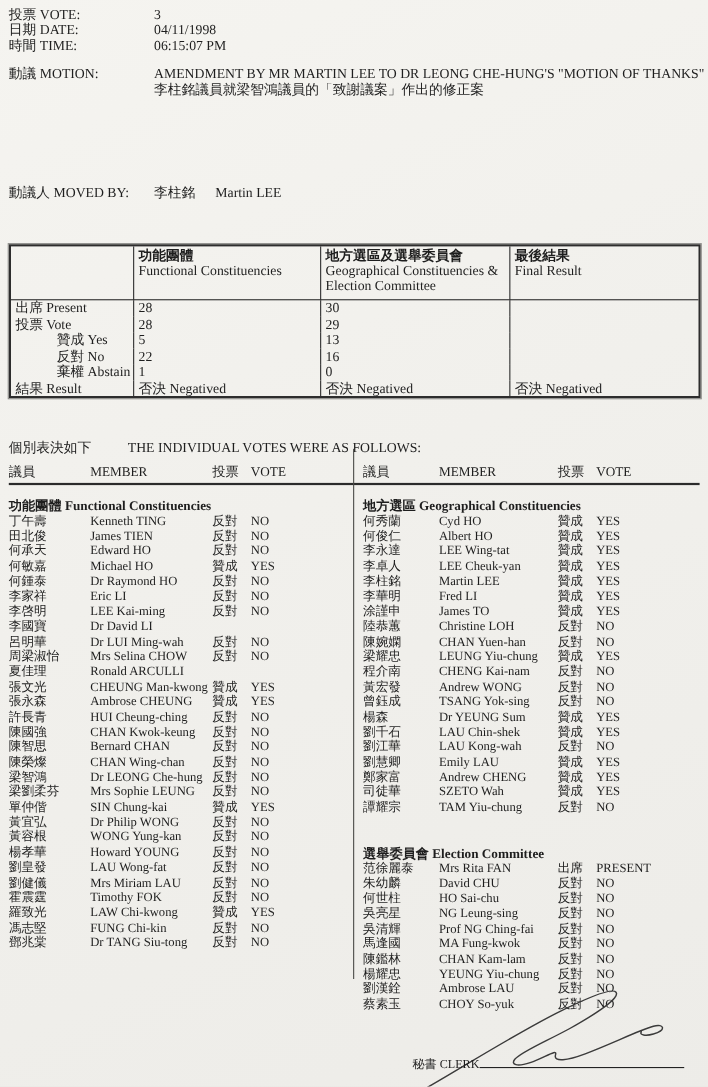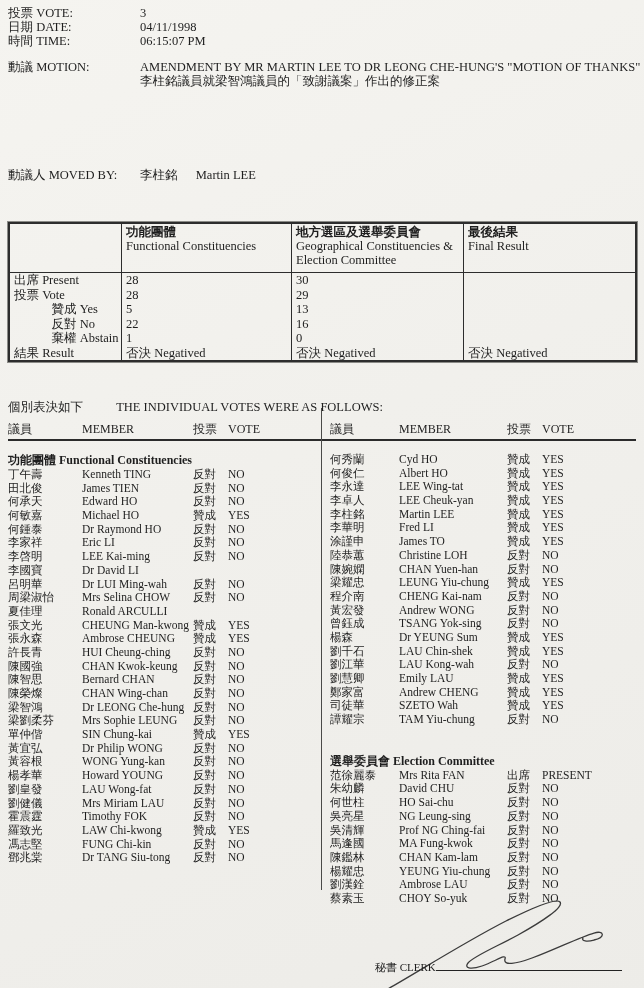--- a/index.html
+++ b/index.html
@@ -353,20 +353,21 @@
         <div class="mrow">
           <span>鄧兆棠</span>
           <span>Dr TANG Siu-tong</span>
           <span>反對</span>
           <span>NO</span>
         </div>
       </div>
   </div>
 
   <div class="mlist rgt">
+    <div class="sec-title">地方選區 Geographical Constituencies</div>
     <div>
 
         <div class="mrow">
           <span>何秀蘭</span>
           <span>Cyd HO</span>
           <span>贊成</span>
           <span>YES</span>
         </div>
 
         <div class="mrow">

